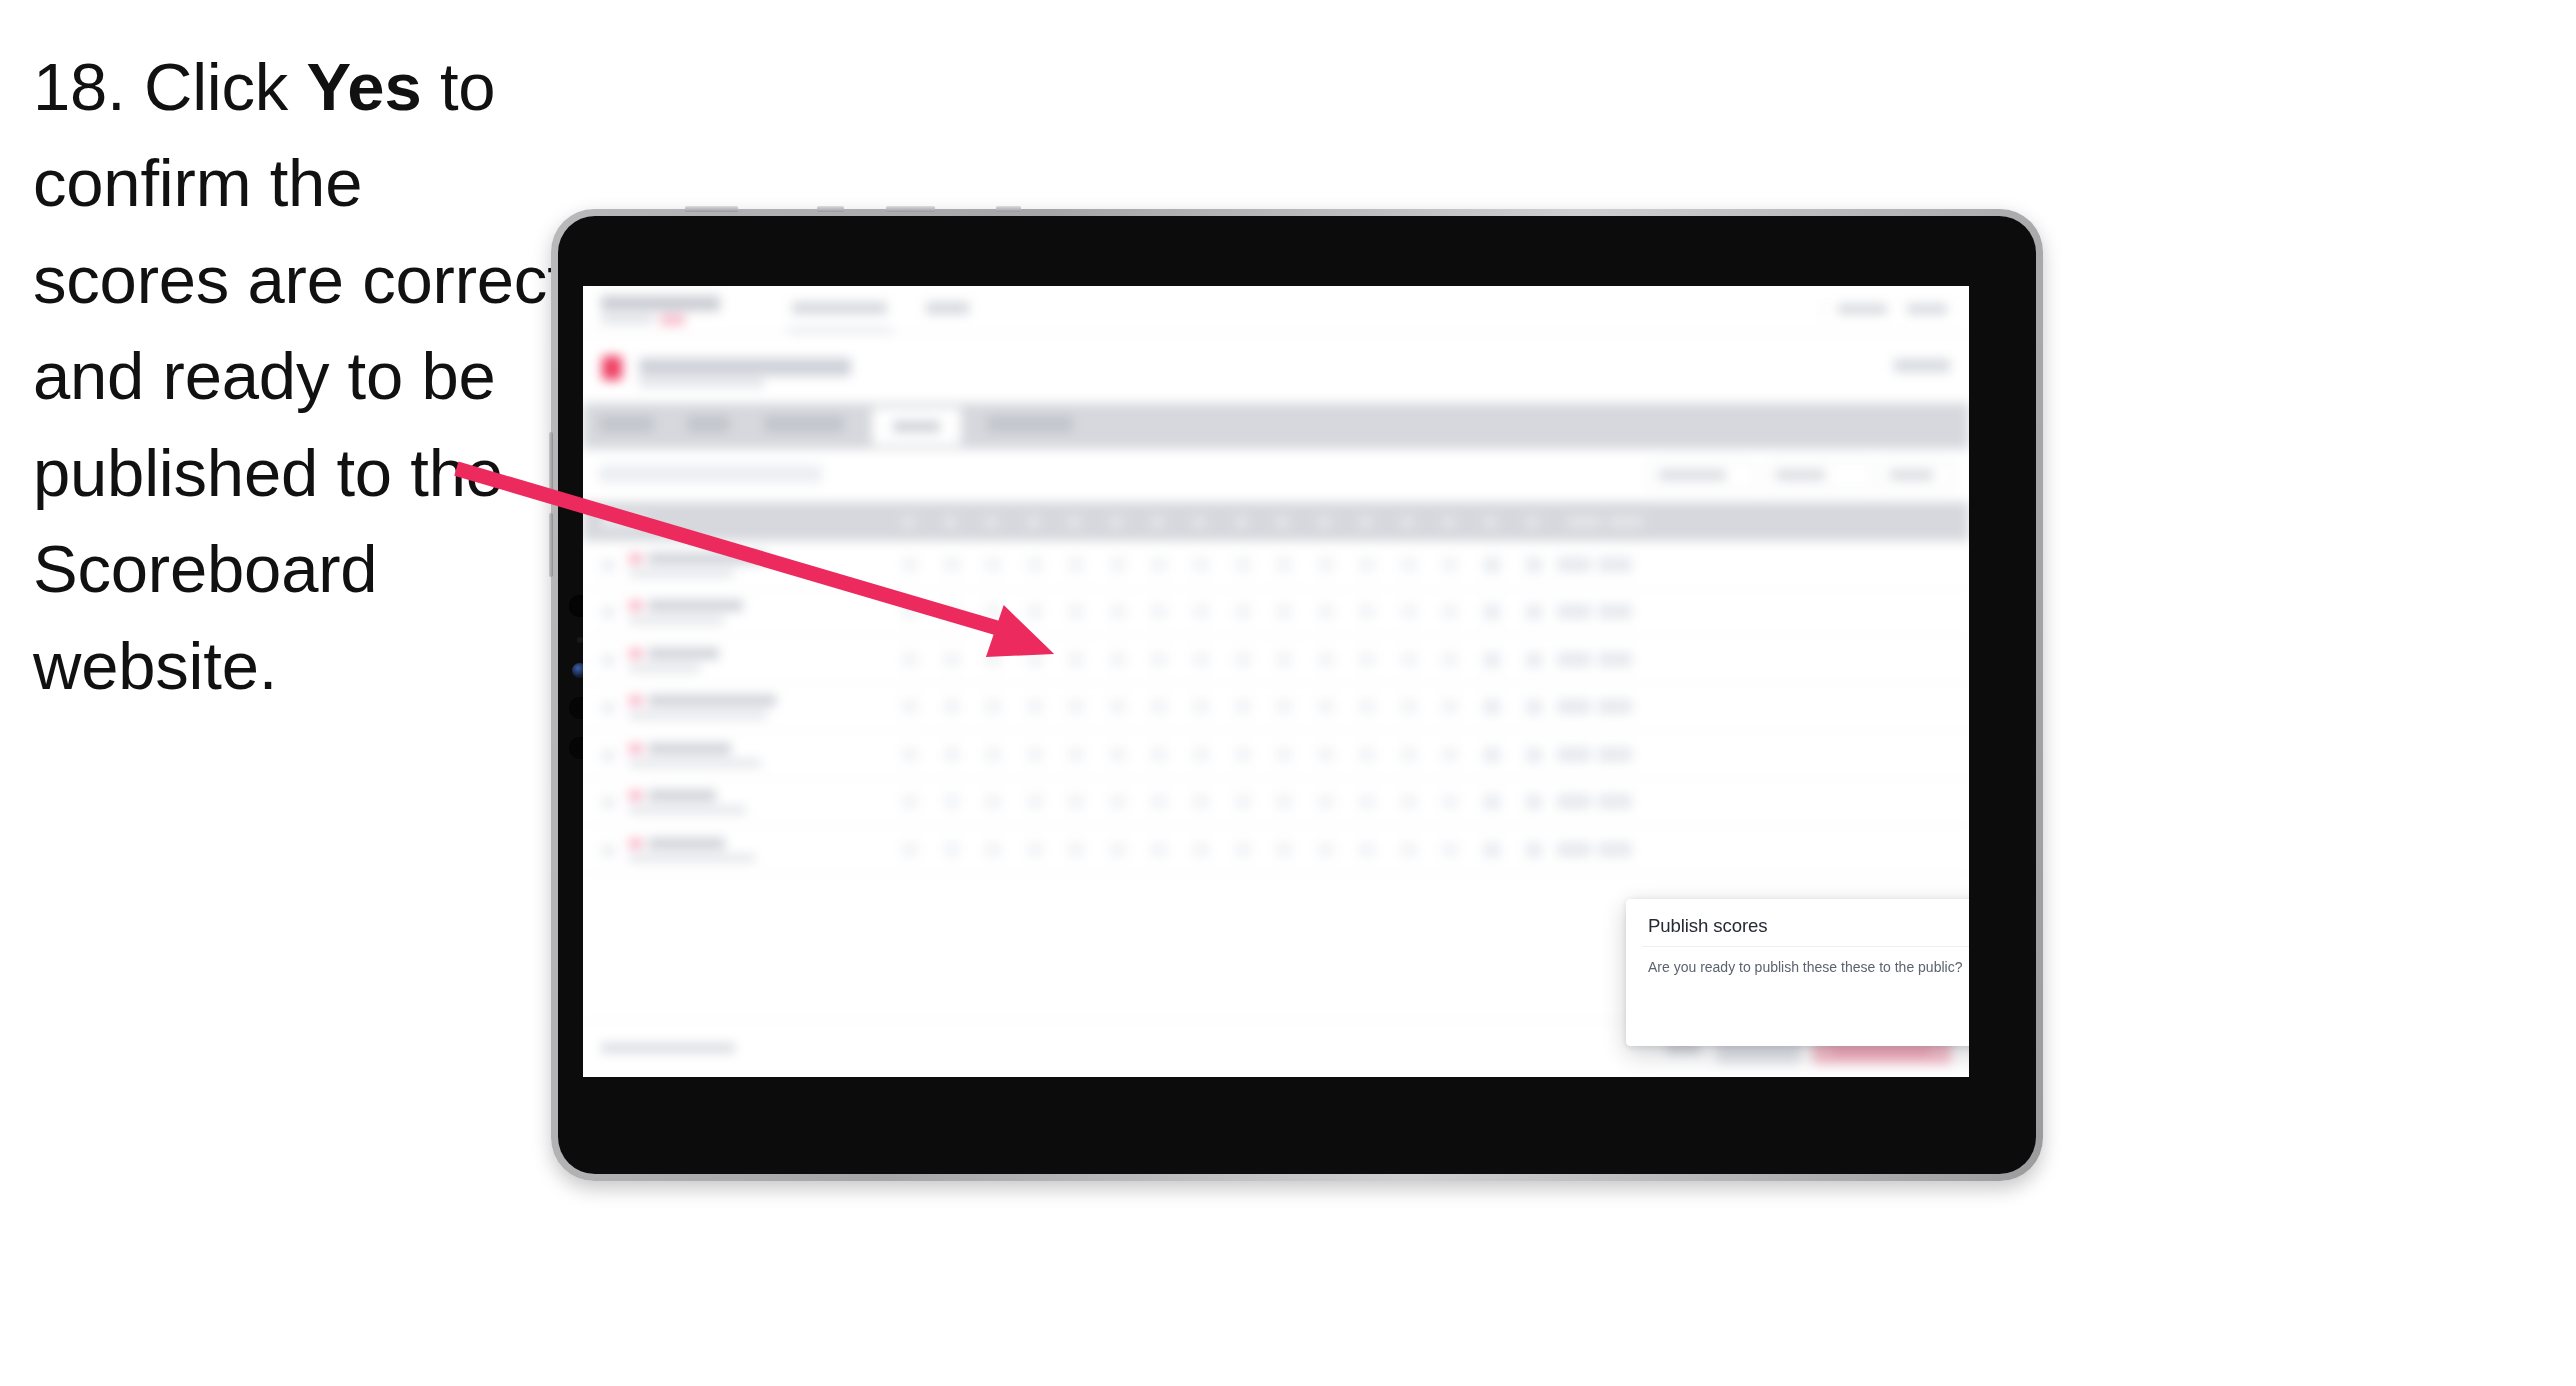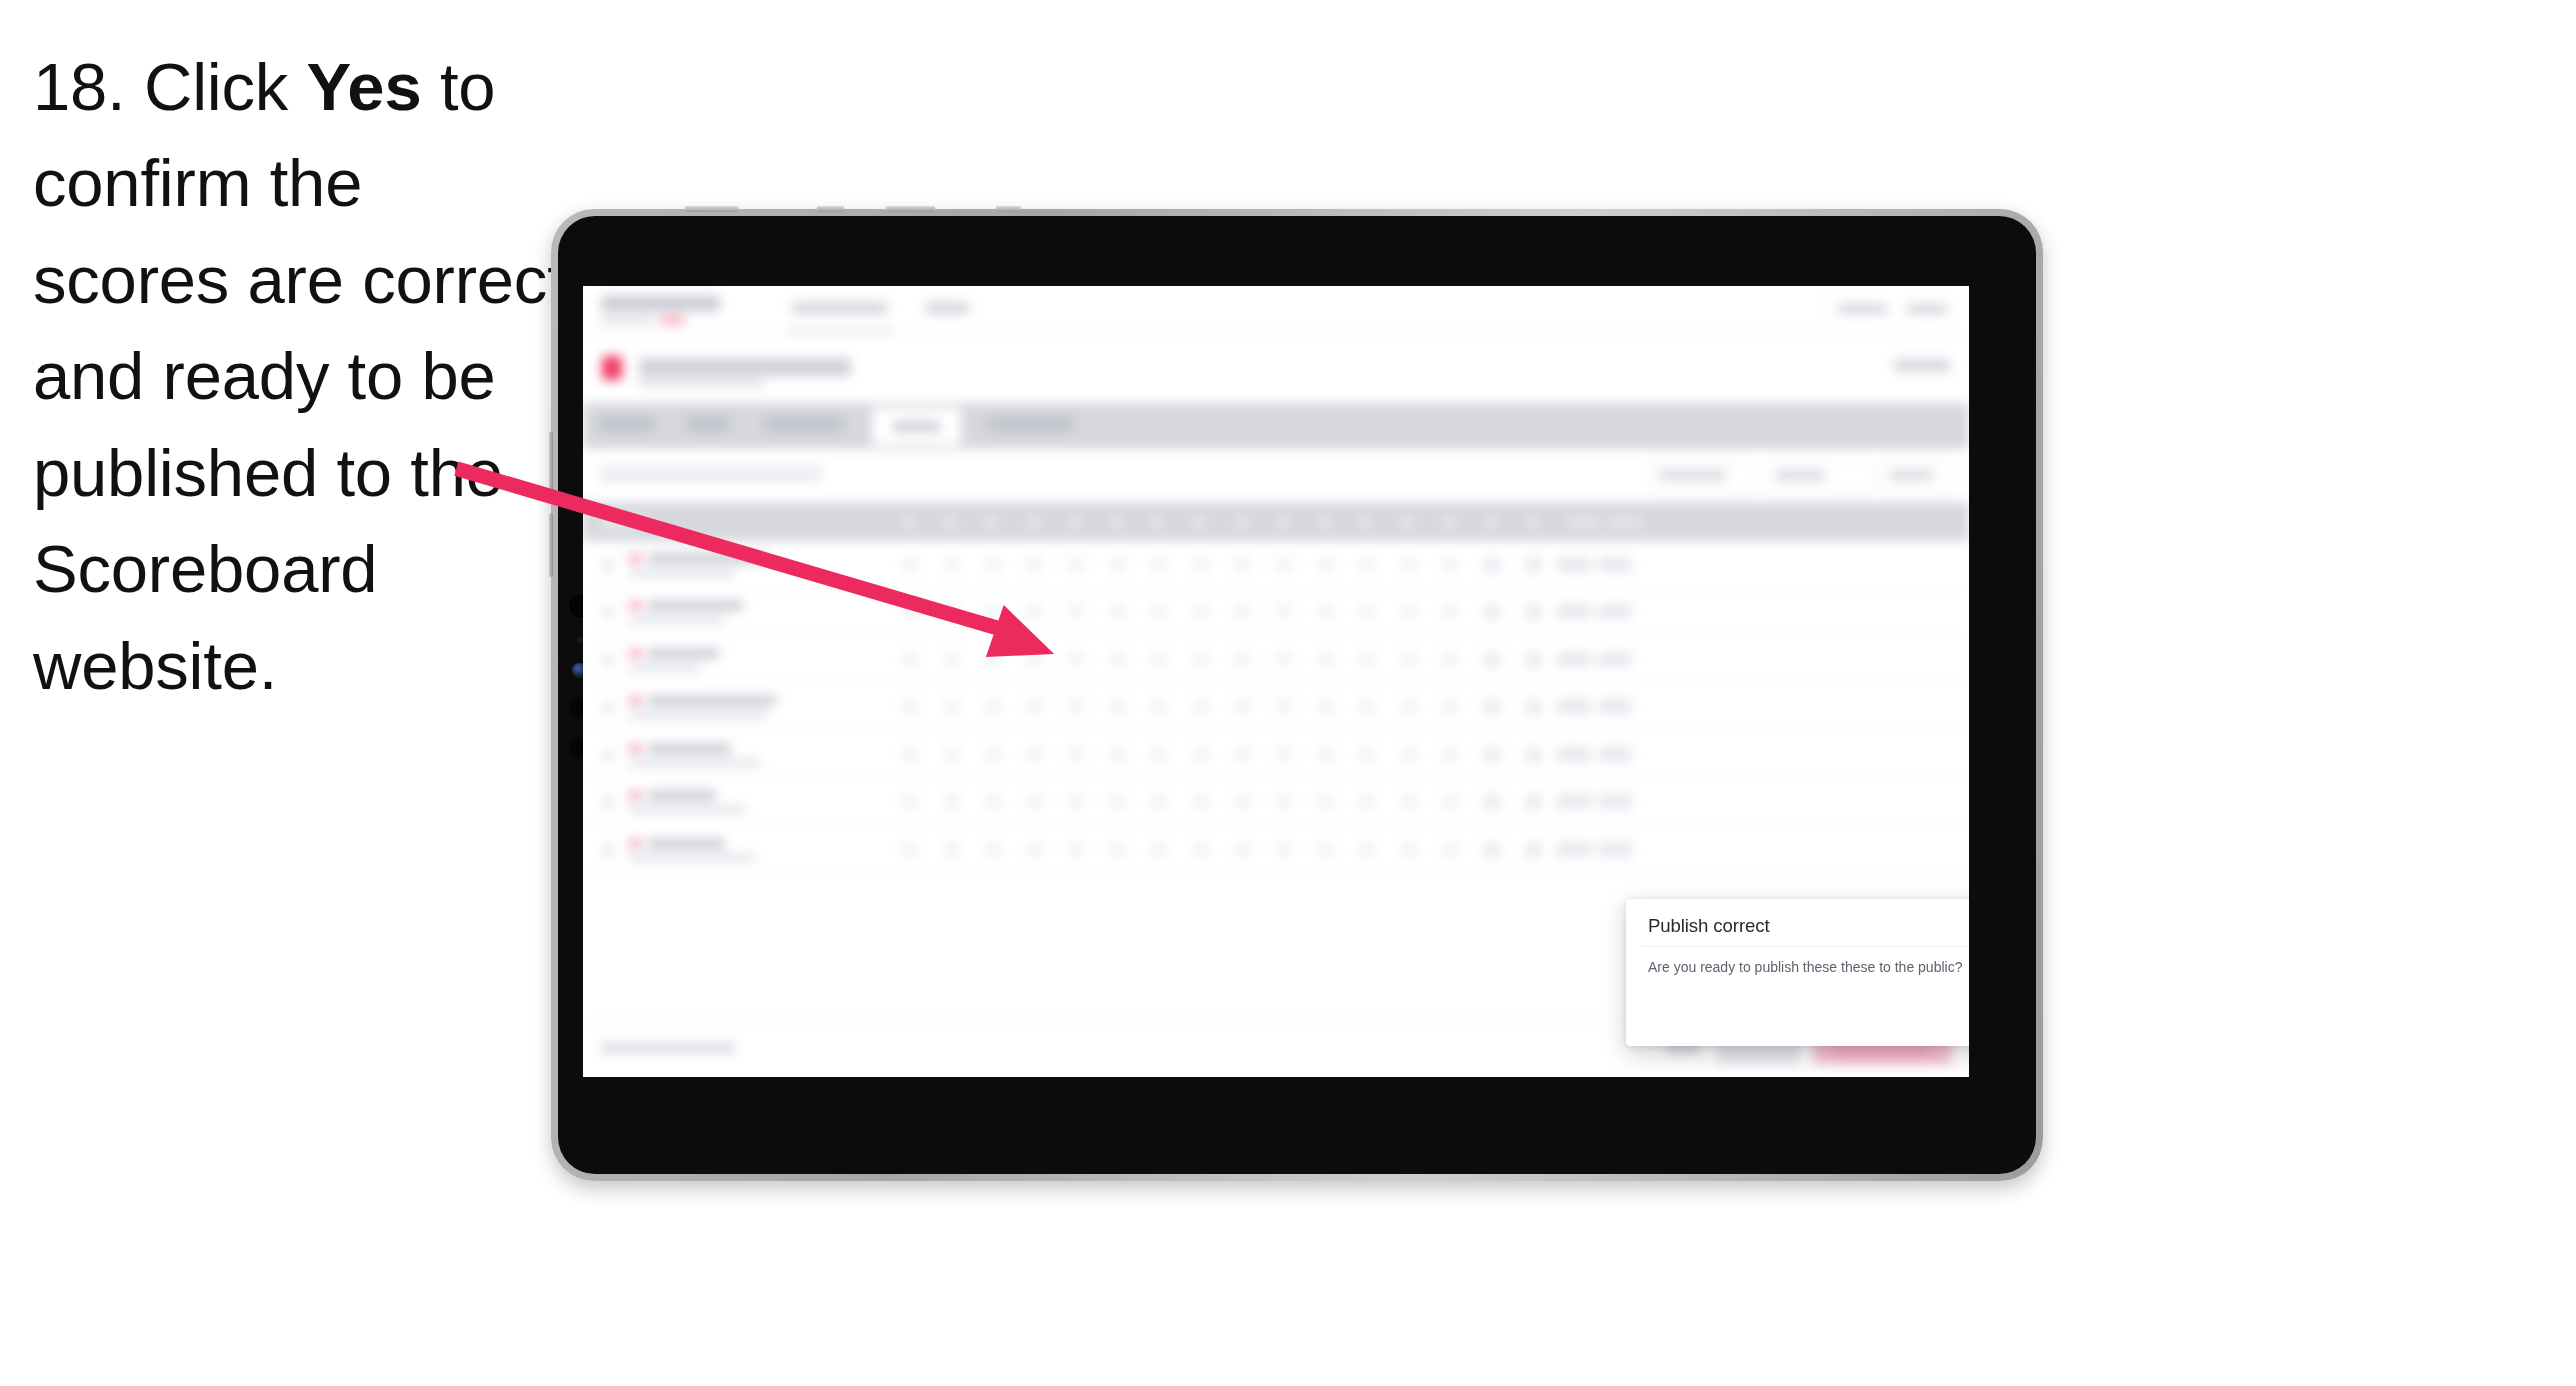--- a/index.html
+++ b/index.html
@@ -698,21 +698,21 @@
         <div class="footer-link"></div>
         <div class="footer-btn-grey"></div>
         <div class="footer-btn-pink">
             <div class="lbl"></div>
           </div>
       </div>
 
     </div>
 
     <div id="modal">
-      <div id="modal-title">Publish correct</div>
+      <div id="modal-title">Publish scores</div>
 
       <div id="modal-divider"></div>
       <div id="modal-body">Are you ready to publish these these to the public?</div>
 
     </div>
 
   </div>
 </div>
 
 <svg id="arrow" viewBox="0 0 920 360">

